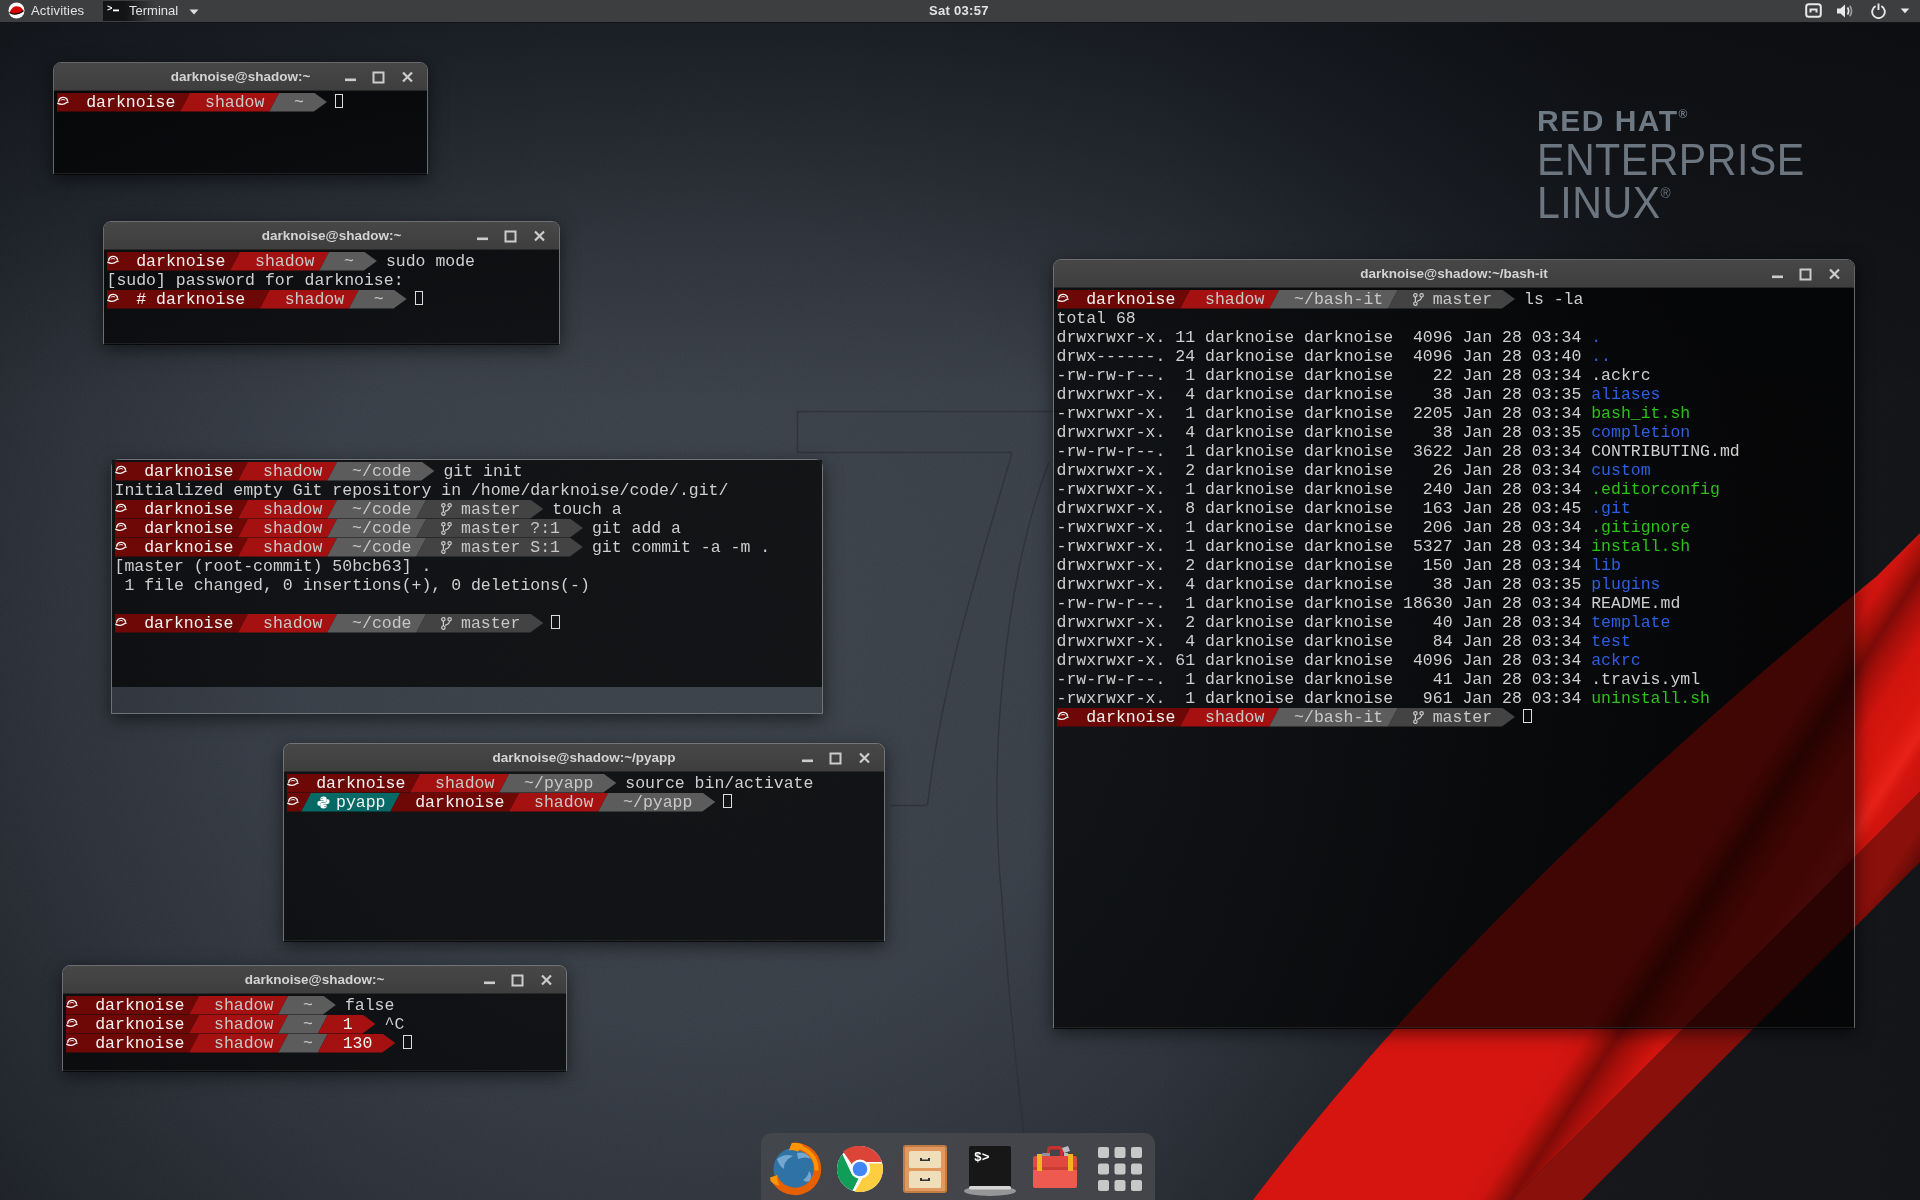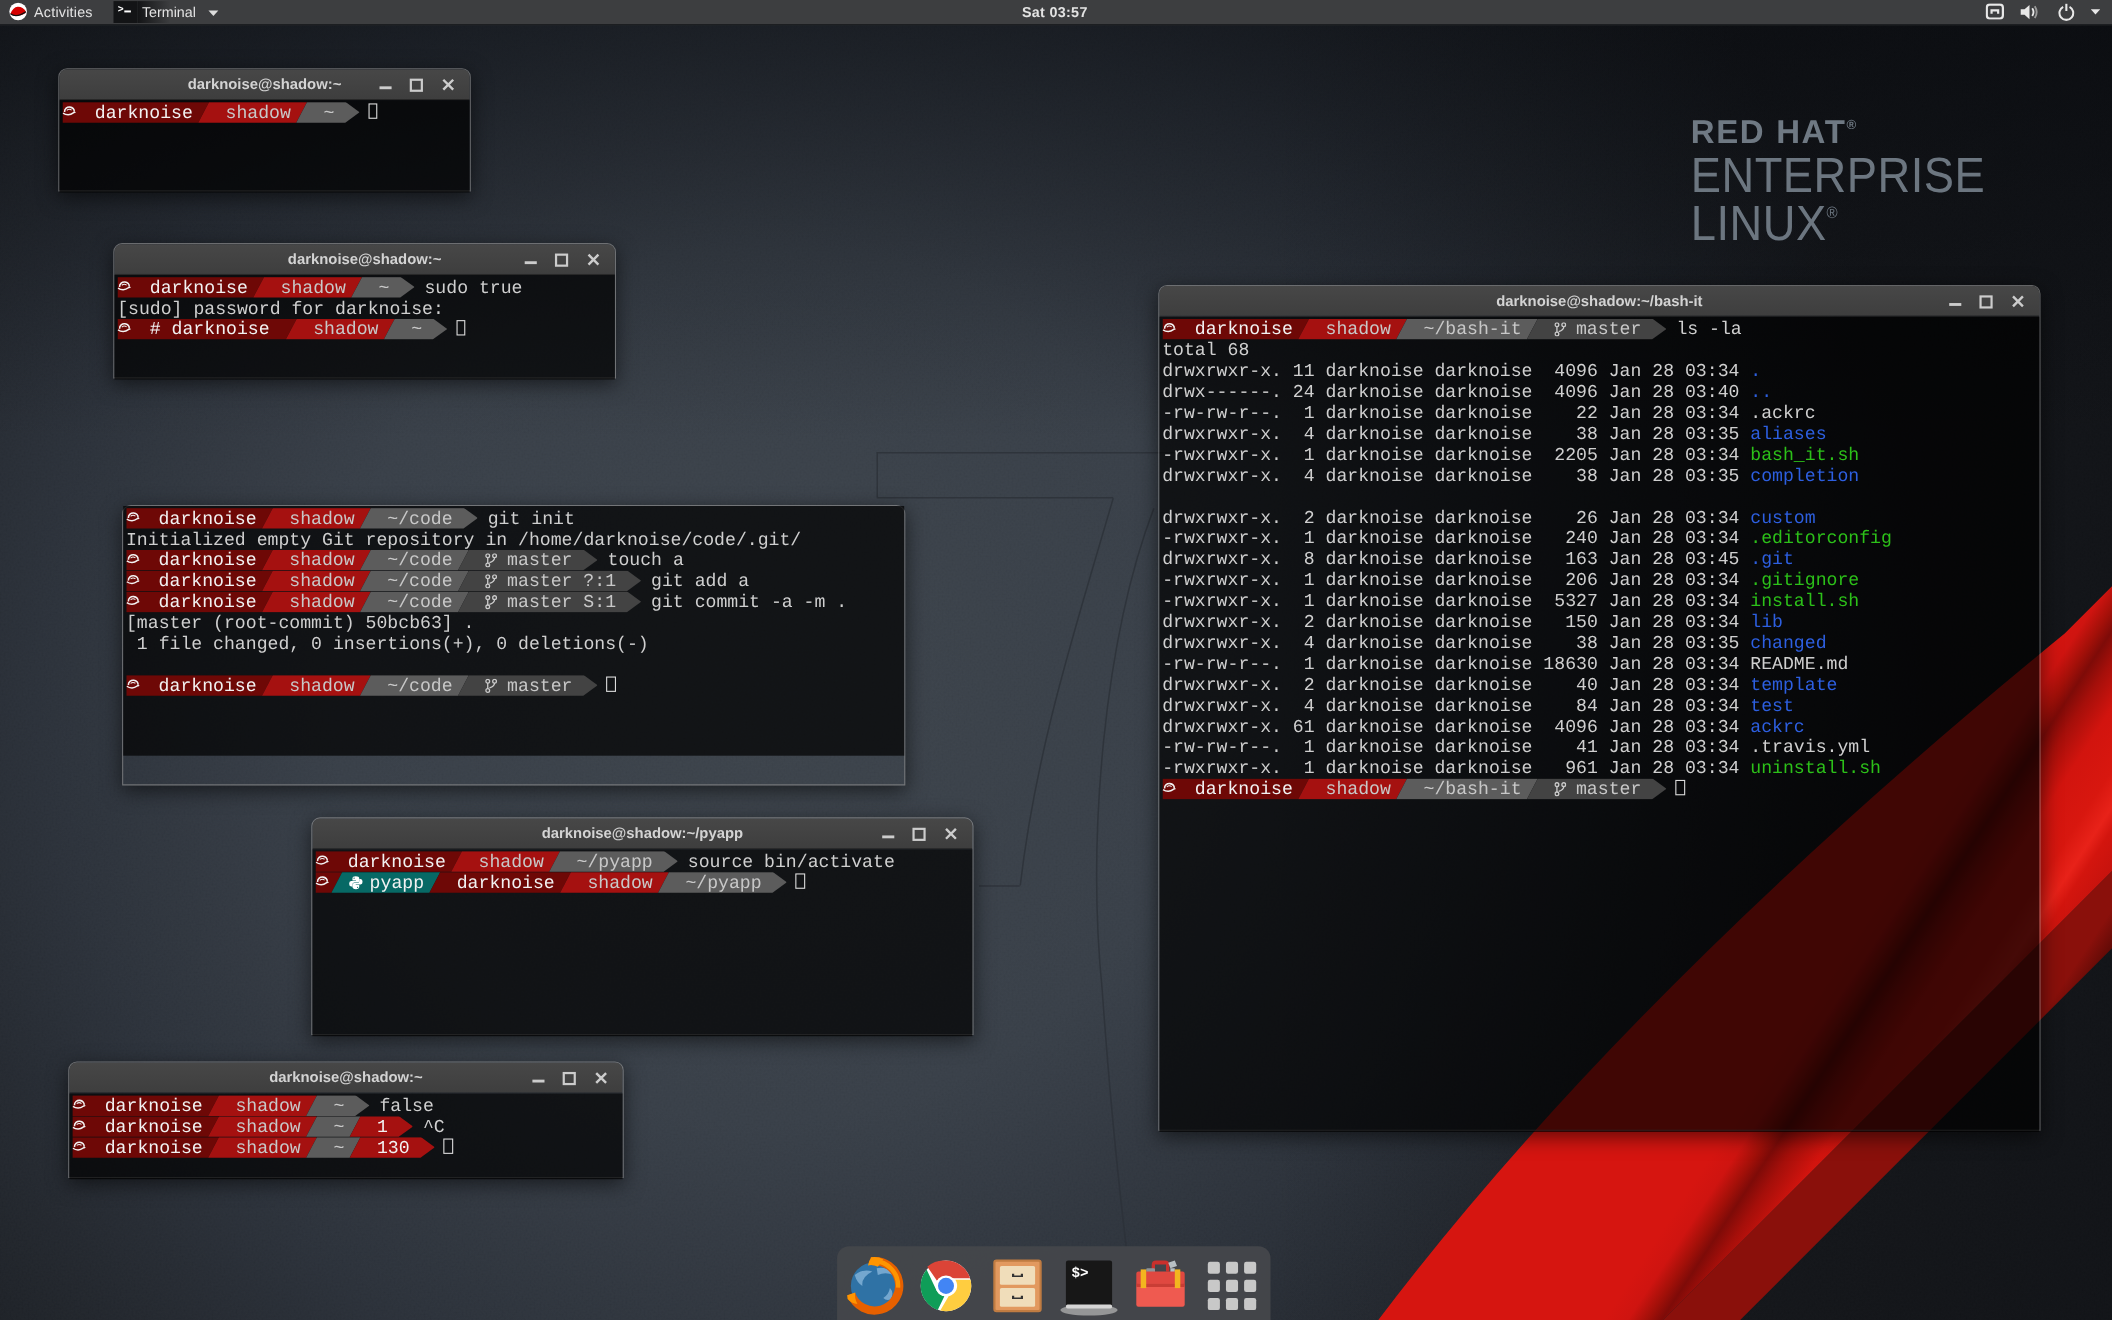--- a/index.html
+++ b/index.html
@@ -132,21 +132,21 @@
         <div class="ln" style="top:1.5px">
           <i class="sg" style="left:0px;width:133.7px;background:#6e0806;clip-path:polygon(0 0,133.7px 0,123.7px 100%,0 100%)"></i>
           <svg class="ic" style="left:-1px;top:2.5px" width="13.5" height="12" viewBox="0 0 16 14">
             <use href="#hat"></use>
           </svg>
           <b class="w" style="left:29.7px">darknoise</b>
           <i class="sg" style="left:123.7px;width:99.1px;background:#a51110;clip-path:polygon(10px 0,99.1px 0,89.1px 100%,0 100%)"></i>
           <b class="d" style="left:148.5px">shadow</b>
           <i class="sg" style="left:212.8px;width:57.6px;background:#5c5c5c;clip-path:polygon(10px 0,44.6px 0,57.6px 50%,44.6px 100%,0 100%)"></i>
           <b class="d" style="left:237.6px">~</b>
-          <b class="c" style="left:279.4px">sudo true</b>
+          <b class="c" style="left:279.4px">sudo mode</b>
         </div>
         <div class="ln" style="top:20.5px">
           <b class="c" style="left:0">[sudo] password for darknoise:</b>
         </div>
         <div class="ln" style="top:39.5px">
           <i class="sg" style="left:0px;width:163.4px;background:#6e0806;clip-path:polygon(0 0,163.4px 0,153.4px 100%,0 100%)"></i>
           <svg class="ic" style="left:-1px;top:2.5px" width="13.5" height="12" viewBox="0 0 16 14">
             <use href="#hat"></use>
           </svg>
           <b class="w" style="left:29.7px"># darknoise</b>
@@ -377,40 +377,43 @@
         </div>
         <div class="ln" style="top:96.5px">
           <b class="c" style="left:0">drwxrwxr-x.  4 darknoise darknoise    38 Jan 28 03:35 <span style="color:#2d5fe0">aliases</span></b>
         </div>
         <div class="ln" style="top:115.5px">
           <b class="c" style="left:0">-rwxrwxr-x.  1 darknoise darknoise  2205 Jan 28 03:34 <span style="color:#2cc019">bash_it.sh</span></b>
         </div>
         <div class="ln" style="top:134.5px">
           <b class="c" style="left:0">drwxrwxr-x.  4 darknoise darknoise    38 Jan 28 03:35 <span style="color:#2d5fe0">completion</span></b>
         </div>
+        <div class="ln" style="top:153.5px">
+          <b class="c" style="left:0">-rw-rw-r--.  1 darknoise darknoise  3622 Jan 28 03:34 CONTRIBUTING.md</b>
+        </div>
         <div class="ln" style="top:172.5px">
           <b class="c" style="left:0">drwxrwxr-x.  2 darknoise darknoise    26 Jan 28 03:34 <span style="color:#2d5fe0">custom</span></b>
         </div>
         <div class="ln" style="top:191.5px">
           <b class="c" style="left:0">-rwxrwxr-x.  1 darknoise darknoise   240 Jan 28 03:34 <span style="color:#2cc019">.editorconfig</span></b>
         </div>
         <div class="ln" style="top:210.5px">
           <b class="c" style="left:0">drwxrwxr-x.  8 darknoise darknoise   163 Jan 28 03:45 <span style="color:#2d5fe0">.git</span></b>
         </div>
         <div class="ln" style="top:229.5px">
           <b class="c" style="left:0">-rwxrwxr-x.  1 darknoise darknoise   206 Jan 28 03:34 <span style="color:#2cc019">.gitignore</span></b>
         </div>
         <div class="ln" style="top:248.5px">
           <b class="c" style="left:0">-rwxrwxr-x.  1 darknoise darknoise  5327 Jan 28 03:34 <span style="color:#2cc019">install.sh</span></b>
         </div>
         <div class="ln" style="top:267.5px">
           <b class="c" style="left:0">drwxrwxr-x.  2 darknoise darknoise   150 Jan 28 03:34 <span style="color:#2d5fe0">lib</span></b>
         </div>
         <div class="ln" style="top:286.5px">
-          <b class="c" style="left:0">drwxrwxr-x.  4 darknoise darknoise    38 Jan 28 03:35 <span style="color:#2d5fe0">changed</span></b>
+          <b class="c" style="left:0">drwxrwxr-x.  4 darknoise darknoise    38 Jan 28 03:35 <span style="color:#2d5fe0">plugins</span></b>
         </div>
         <div class="ln" style="top:305.5px">
           <b class="c" style="left:0">-rw-rw-r--.  1 darknoise darknoise 18630 Jan 28 03:34 README.md</b>
         </div>
         <div class="ln" style="top:324.5px">
           <b class="c" style="left:0">drwxrwxr-x.  2 darknoise darknoise    40 Jan 28 03:34 <span style="color:#2d5fe0">template</span></b>
         </div>
         <div class="ln" style="top:343.5px">
           <b class="c" style="left:0">drwxrwxr-x.  4 darknoise darknoise    84 Jan 28 03:34 <span style="color:#2d5fe0">test</span></b>
         </div>

